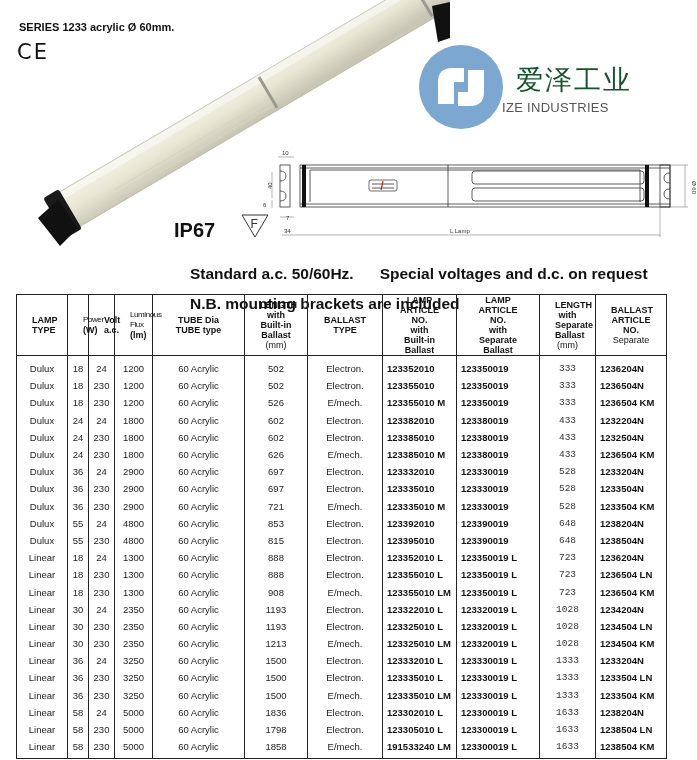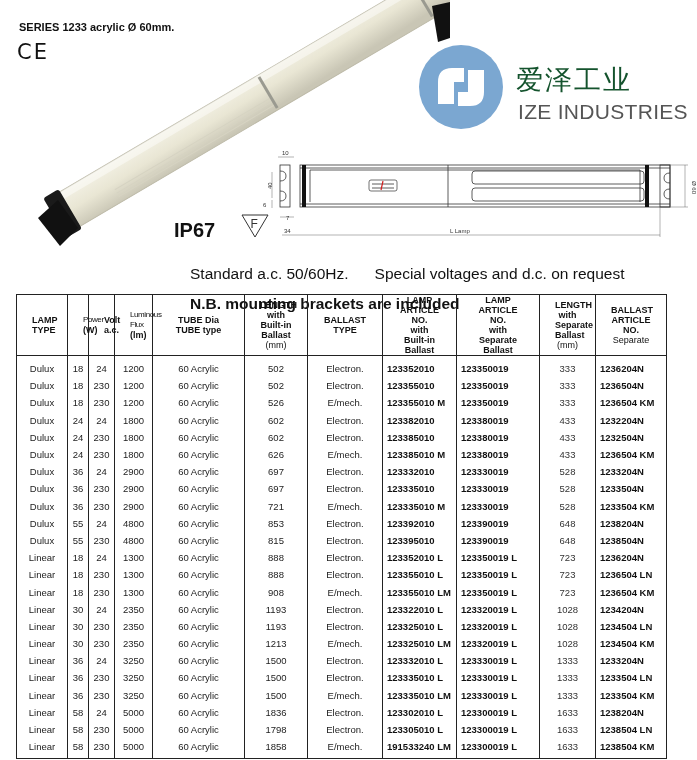--- a/index.html
+++ b/index.html
@@ -3,39 +3,39 @@
 <meta charset="utf-8">
 <style>
   html, body { margin: 0; padding: 0; background: #ffffff; }
   body { width: 697px; height: 760px; position: relative; overflow: hidden;
          font-family: "Liberation Sans", sans-serif; color: #111; }
   .abs { position: absolute; }
   .series-title { left: 19px; top: 21px; font-size: 11px; font-weight: bold; white-space: nowrap; }
   .ce-mark { left: 17px; top: 40px; font-size: 21px; font-weight: normal; letter-spacing: 2px; font-family: "DejaVu Sans", sans-serif; }
   .lamp-photo { left: 30px; top: 0px; width: 420px; height: 250px; }
   .logo-cn { left: 516px; top: 62px; font-size: 27px; color: #14532d; letter-spacing: 2px; font-family: "DejaVu Sans", sans-serif; white-space: nowrap; }
-  .logo-en { left: 518px; top: 100px; font-size: 21px; color: #555; white-space: nowrap; letter-spacing: 0.3px; }
+  .logo-en { left: 502px; top: 100px; font-size: 13px; color: #555; white-space: nowrap; letter-spacing: 0.3px; }
   .drawing { left: 260px; top: 145px; width: 440px; height: 100px; }
   .ip67 { left: 174px; top: 219px; font-size: 20px; font-weight: bold; }
   .f-mark { left: 240px; top: 213px; width: 30px; height: 26px; }
   .note1 { left: 190px; top: 247px; font-size: 15.5px; font-weight: bold; white-space: nowrap; margin-top: 48px; }
-  .note2 { left: 190px; top: 265px; font-size: 15.5px; font-weight: normal; white-space: nowrap; }
+  .note2 { left: 190px; top: 265px; font-size: 15.5px; font-weight: bold; white-space: nowrap; }
   .note2 .gap { display: inline-block; width: 26px; }
 
   table.spec { position: absolute; left: 16px; top: 294px; border-collapse: collapse;
                width: 650px; table-layout: fixed; border: 1.5px solid #222; }
   table.spec th { border: 1px solid #222; border-bottom: 1.5px solid #222; font-size: 9px;
                   font-weight: bold; line-height: 10px; text-align: center; vertical-align: middle;
                   height: 55px; padding: 0 15px; }
   table.spec th.small { font-weight: normal; font-size: 8px; letter-spacing: -0.4px; }
   table.spec th.small b { font-size: 9px; font-weight: bold; letter-spacing: 0; }
   table.spec td { border-left: 1px solid #222; border-right: 1px solid #222; font-size: 9.5px;
                   height: 17.2px; padding: 0; text-align: center; white-space: nowrap; color: #222; }
   table.spec td.bold { font-weight: bold; text-align: left; padding-left: 4px; color: #111; }
-  table.spec td.lt { color: #333; }
+  table.spec td.lt { color: #333; font-family: Liberation Mono, monospace; }
   table.spec tr.first td { padding-top: 4px; }
   table.spec tr.last td { padding-bottom: 3px; }
 </style>
 </head>
 <body>
 
 <div class="abs series-title">SERIES 1233 acrylic Ø 60mm.</div>
 <div class="abs ce-mark">CE</div>
 
 <svg class="abs lamp-photo" viewBox="0 0 420 250">

